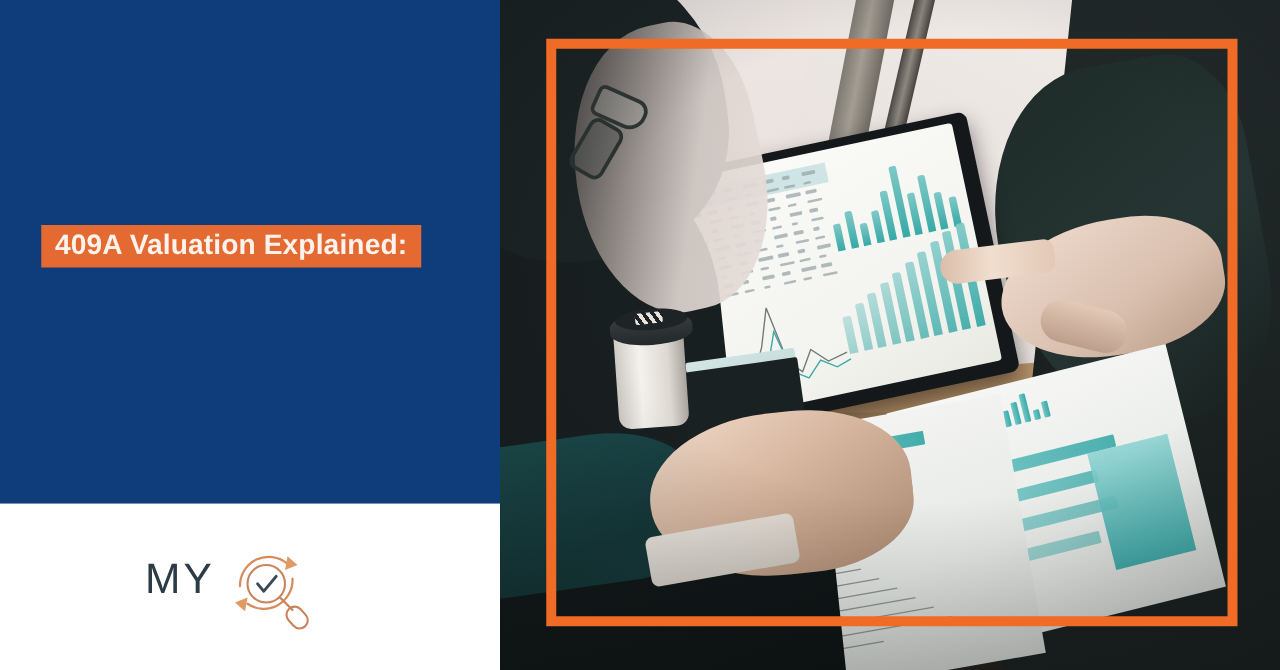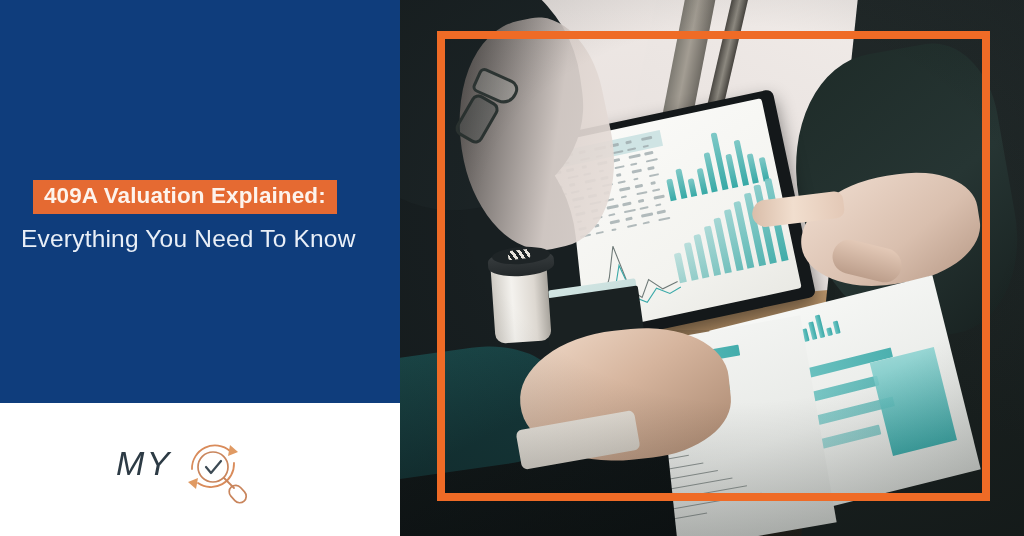--- a/index.html
+++ b/index.html
@@ -72,21 +72,20 @@
   .logo {
     display: flex;
     align-items: center;
     transform: translate(-14px, -6px);
   }
   .logo-my {
     color: #2d3b45;
     font-size: 34px;
     font-weight: normal;
     letter-spacing: 2.5px;
-    font-style: italic;
   }
   .logo-mark {
     width: 76px; height: 76px;
     margin: 0 2px 0 6px;
     position: relative;
     top: 3px;
   }
   .logo-val {
     color: #2d3b45;
     font-size: 34px;
@@ -368,21 +367,20 @@
 
 <div id="banner">
 
   <div class="left-col">
 
     <div class="blue-panel">
       <div class="title-block">
         <div class="title-hl-wrap">
           <span class="title-line1">409A Valuation Explained:</span>
         </div>
-        <div class="title-line2">Everything You Need To Know</div>
       </div>
     </div>
 
     <div class="logo-area">
       <div class="logo">
         <span class="logo-my">MY</span>
 
         <span class="logo-mark">
           <svg viewBox="0 0 76 76" width="76" height="76" aria-hidden="true">
 

